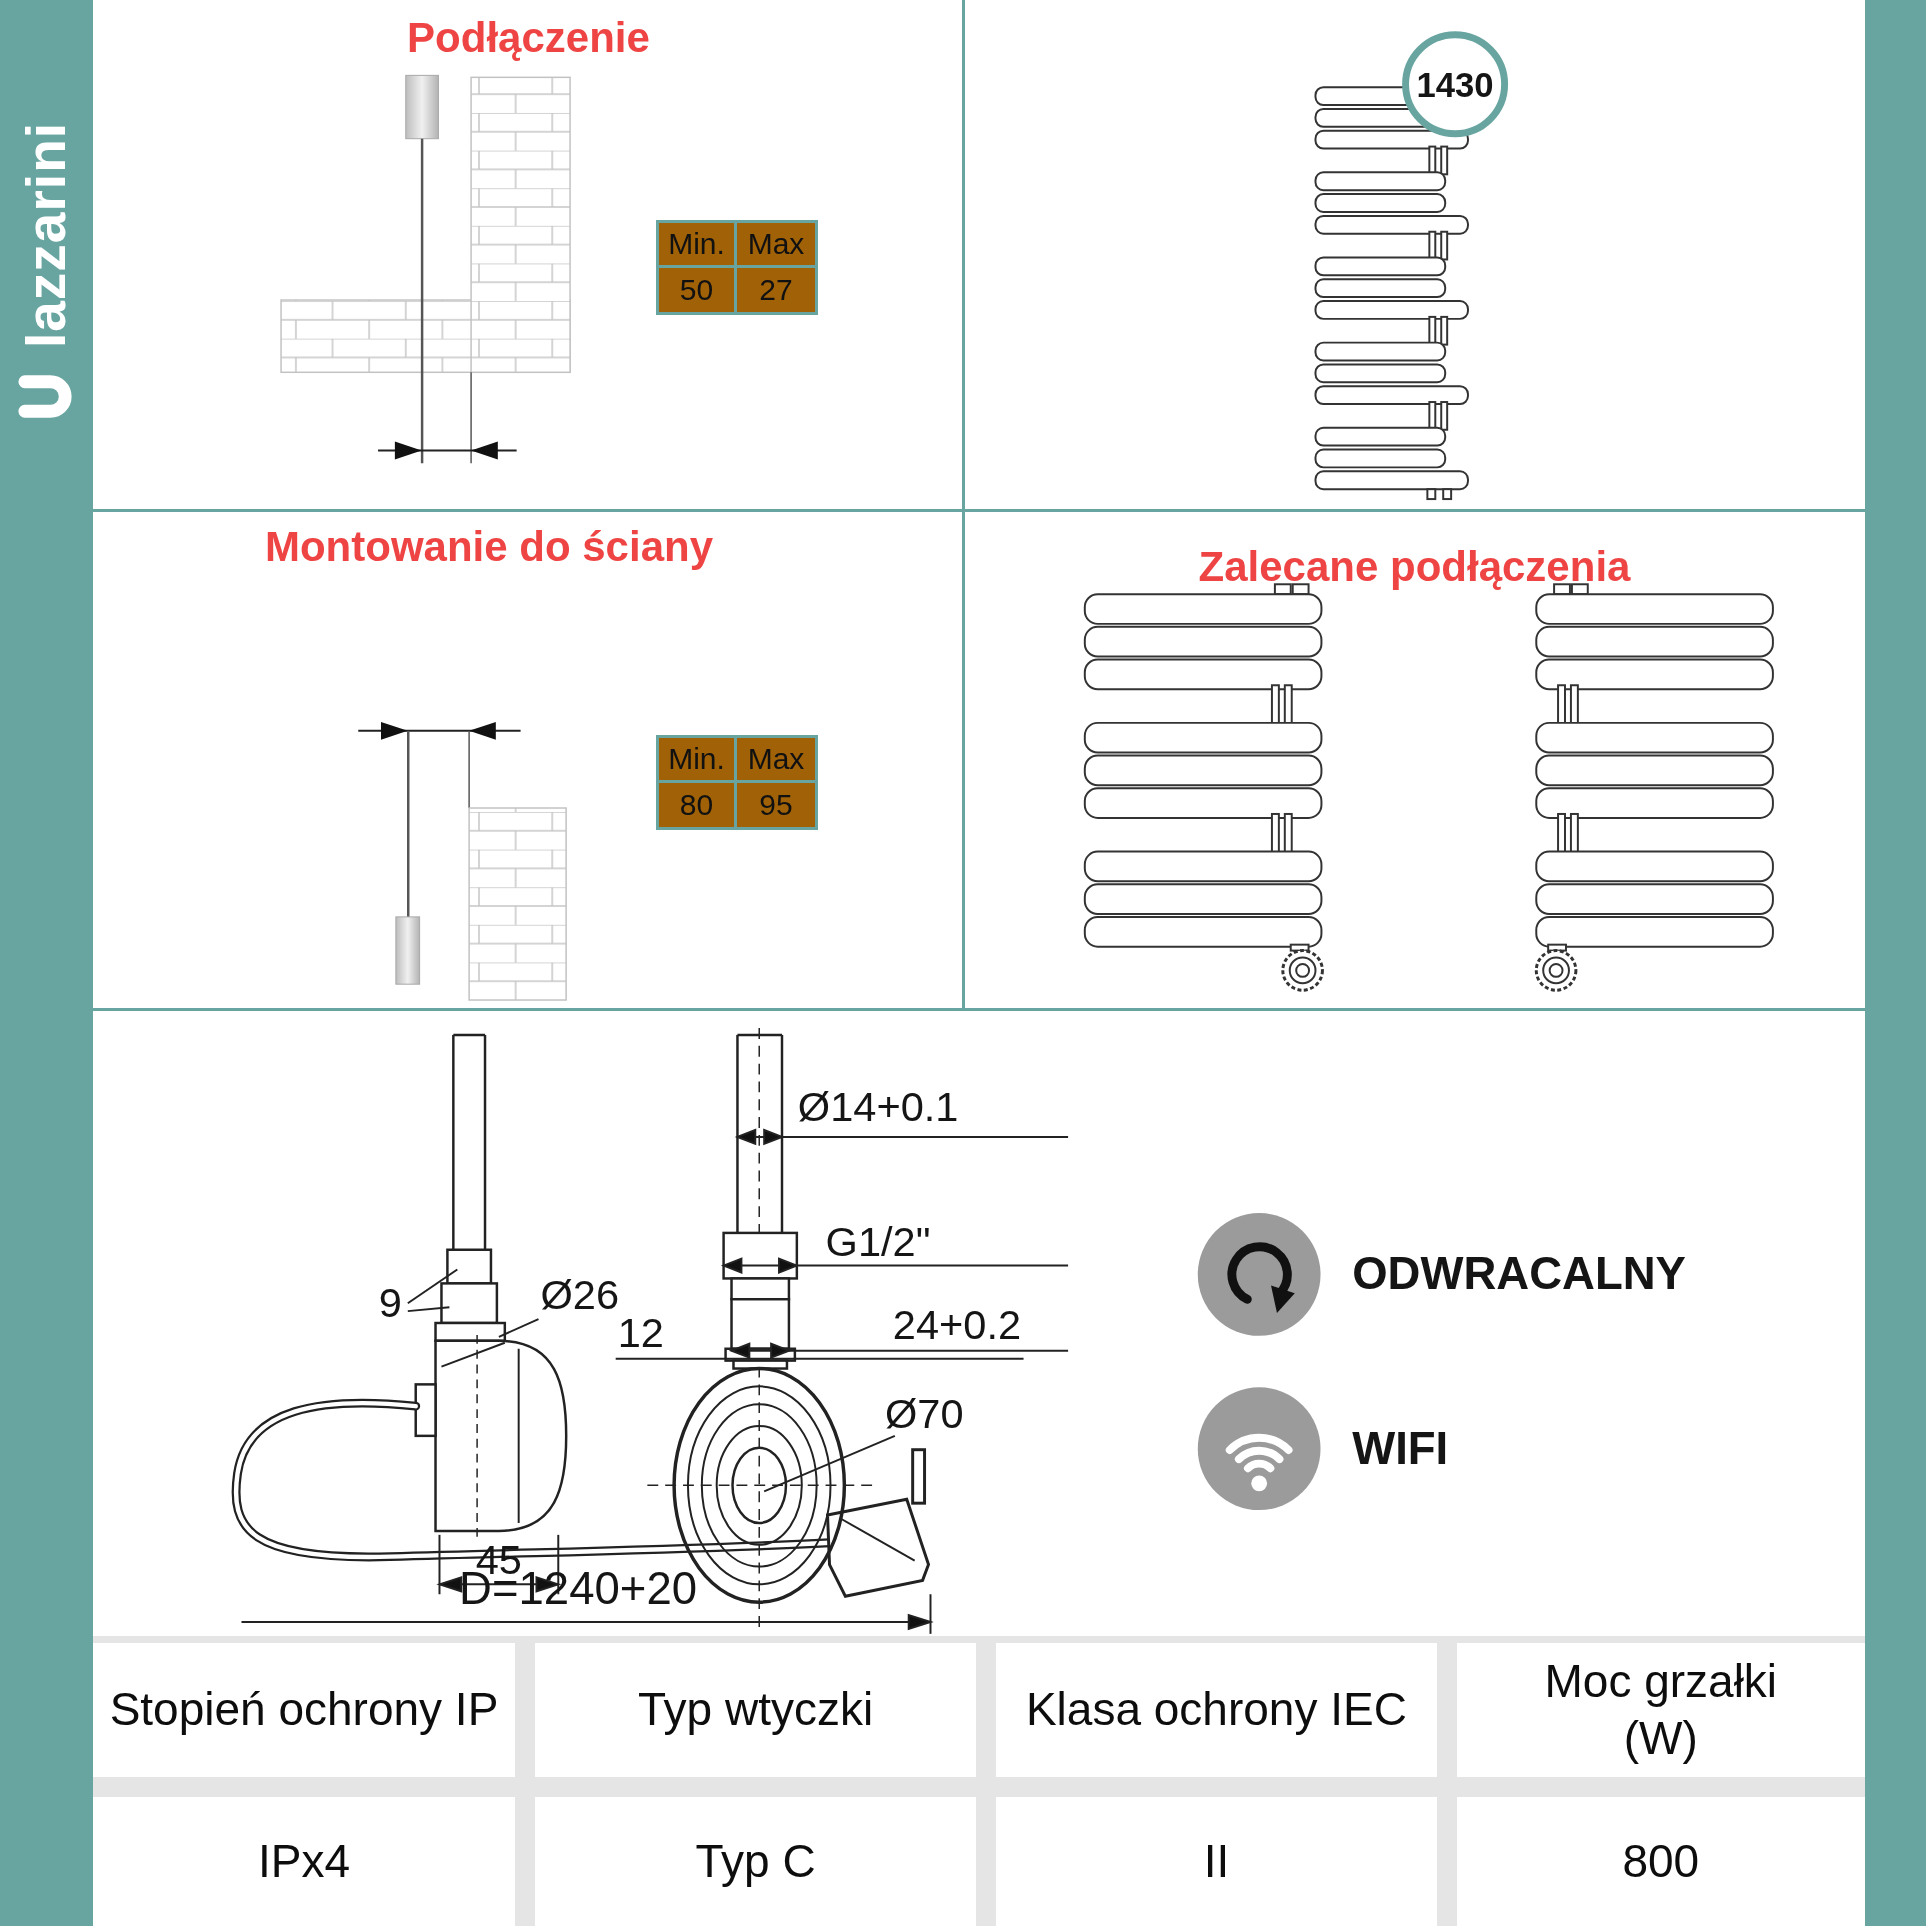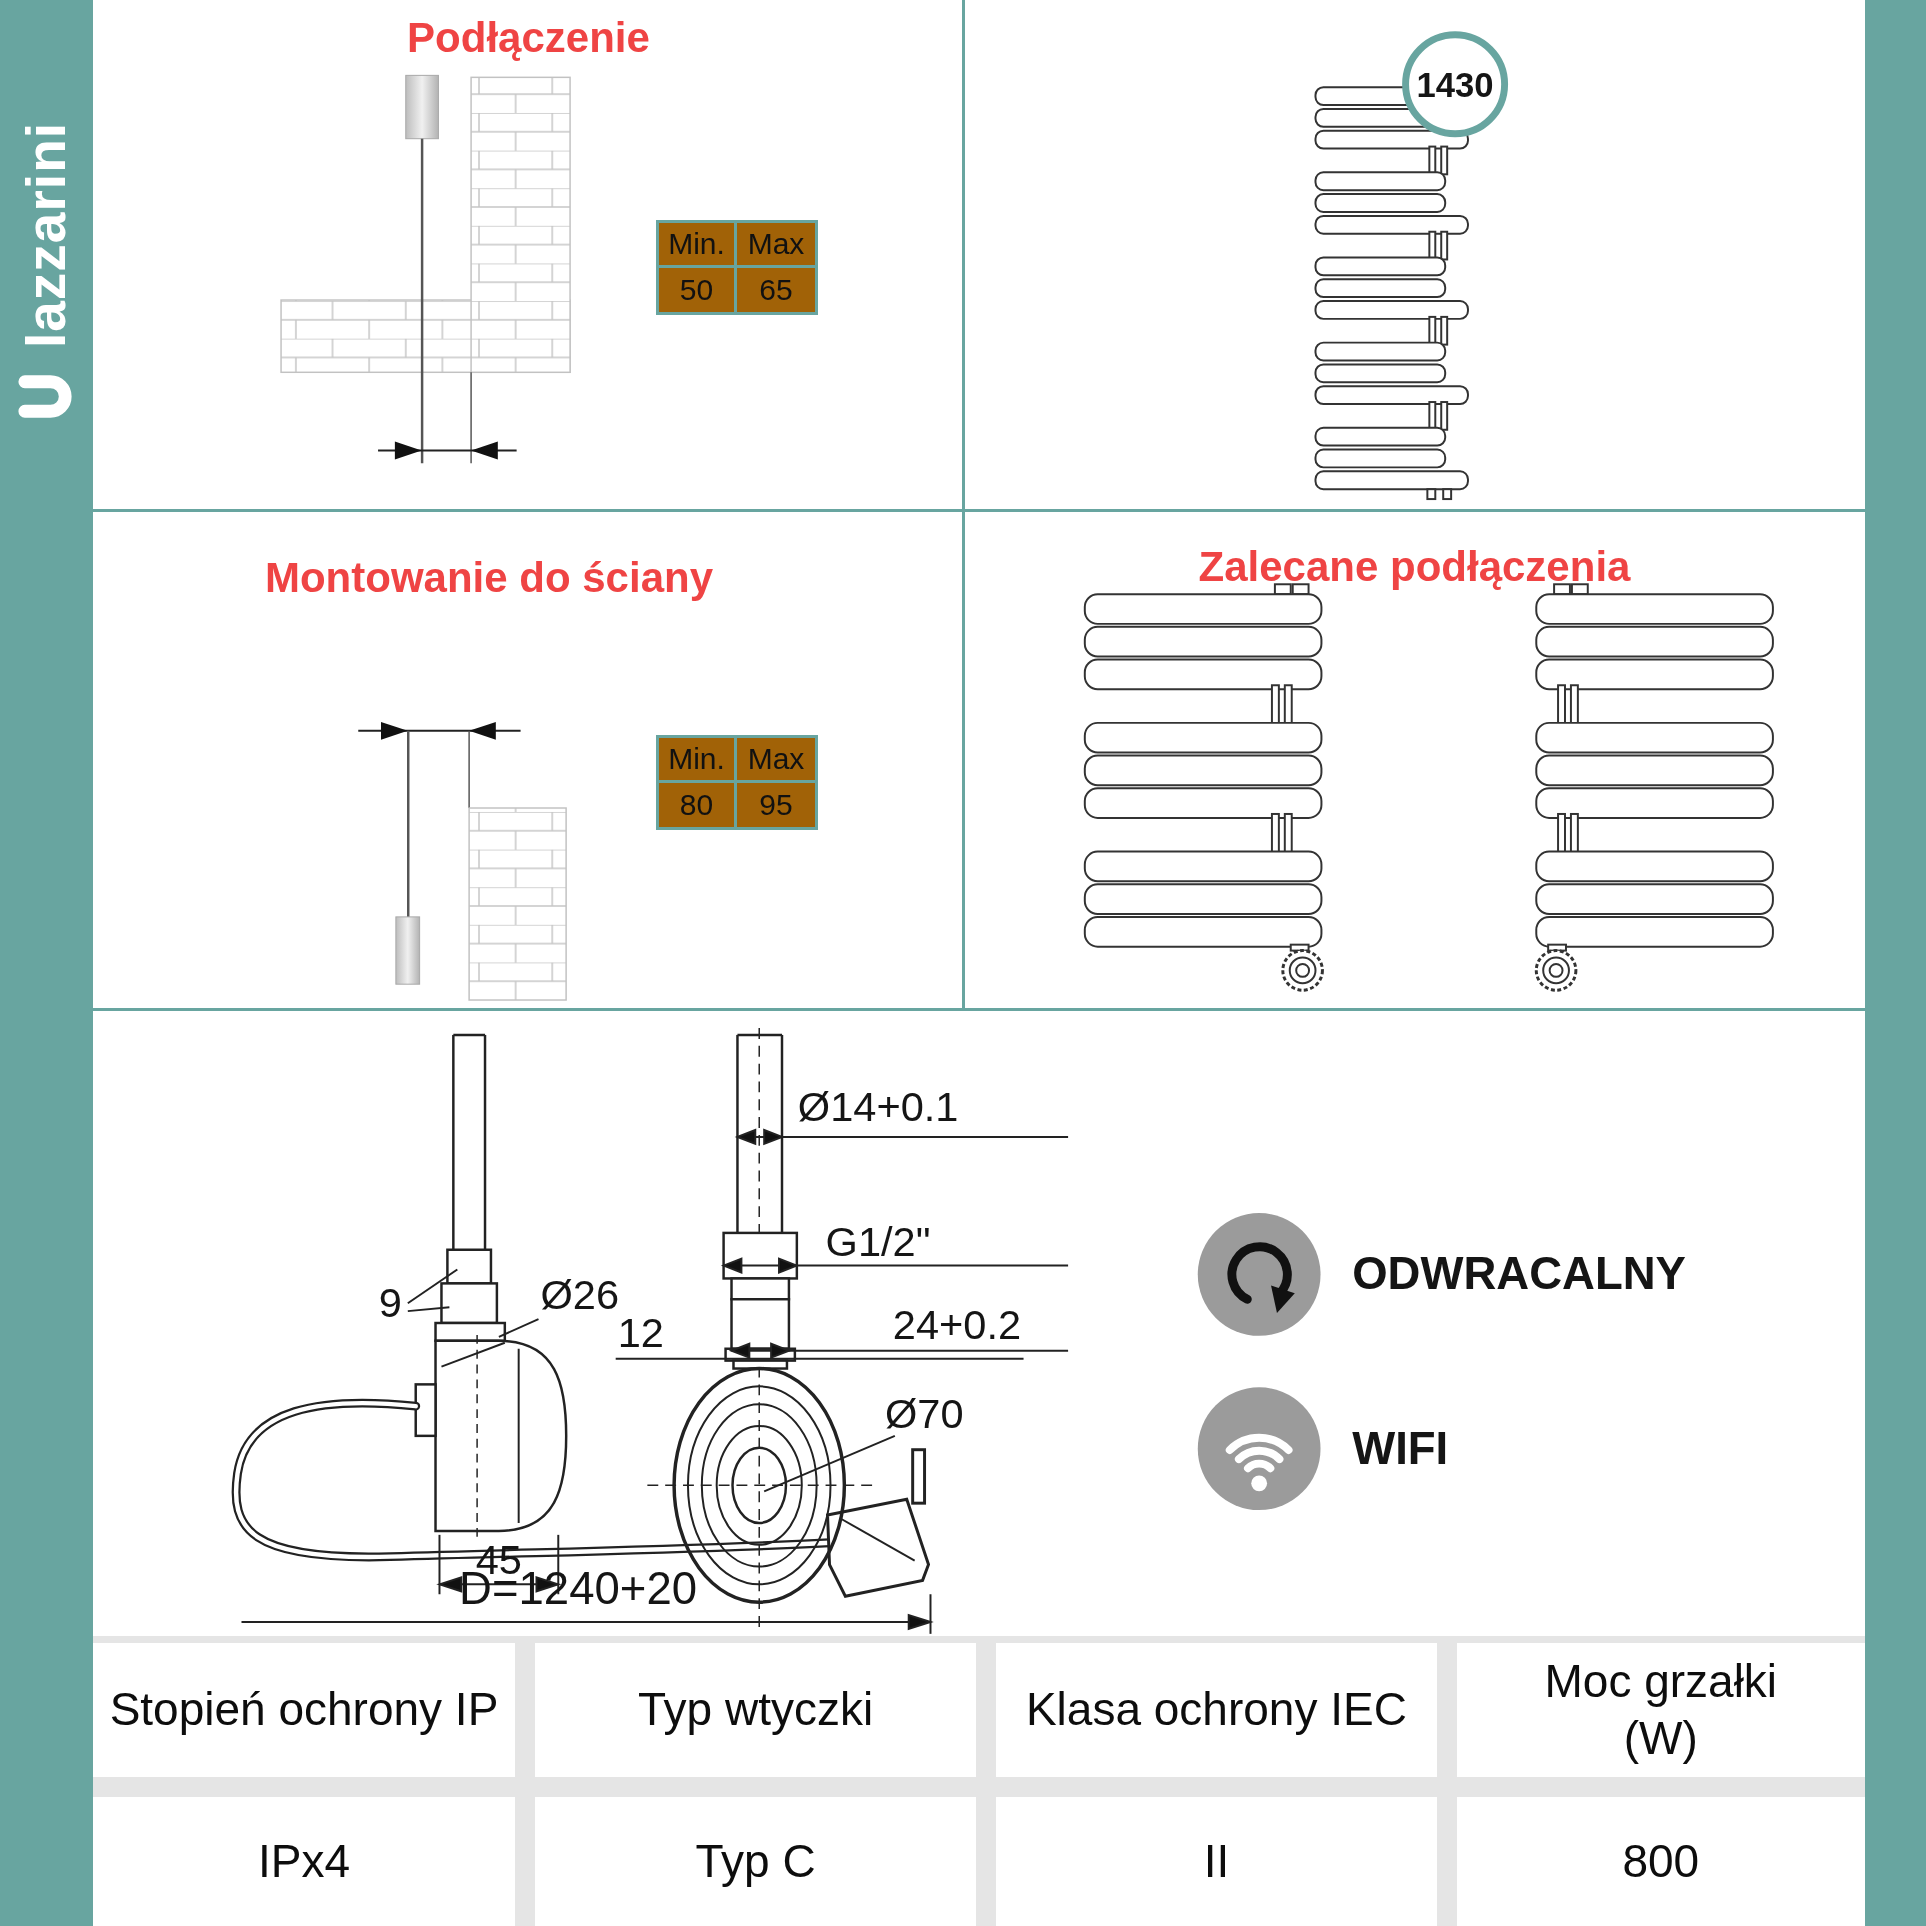--- a/index.html
+++ b/index.html
@@ -16,21 +16,21 @@
   .div-v{left:962px;top:0;width:3px;height:1011px;}
 
   
   .logo-text{position:absolute;left:14px;top:348px;transform:rotate(-90deg);transform-origin:left top;
              width:307px;font-size:55px;font-weight:bold;letter-spacing:1px;color:#fff;white-space:nowrap;}
   .logo-mark{position:absolute;left:13px;top:364px;}
 
   
   .qtitle{position:absolute;font-size:42px;font-weight:bold;color:#ef4444;text-align:center;}
   .qtitle-tl{left:93px;top:14px;width:871px;}
-  .qtitle-ml{left:93px;top:554px;width:792px;}
+  .qtitle-ml{left:93px;top:523px;width:792px;}
   .qtitle-mr{left:964px;top:523px;width:901px;margin-top:20px;}
 
   
   .minmax{position:absolute;width:156px;height:89px;border:3px solid #68a5a0;background:#a16207;
           display:grid;grid-template-columns:1fr 1fr;grid-template-rows:45px 1fr;
           font-size:30px;color:#111;}
   .minmax .cell{display:flex;align-items:center;justify-content:center;}
   .minmax .c1{border-right:3px solid #68a5a0;}
   .minmax .hd{border-bottom:3px solid #68a5a0;}
   .minmax-1{left:656px;top:220px;}
@@ -187,21 +187,21 @@
       <circle cx="598" cy="464" r="20" stroke-width="3" stroke-dasharray="4 2.5"></circle>
       <circle cx="598" cy="464" r="13"></circle>
         <circle cx="598" cy="464" r="6.5"></circle>
     </g>
   </svg>
 
   <div class="minmax minmax-1">
     <div class="cell c1 hd">Min.</div>
     <div class="cell hd">Max</div>
     <div class="cell c1">50</div>
-    <div class="cell">65</div>
+    <div class="cell">27</div>
   </div>
   <div class="minmax minmax-2">
     <div class="cell c1 hd">Min.</div>
     <div class="cell hd">Max</div>
     <div class="cell c1">80</div>
     <div class="cell">95</div>
   </div>
 
   <svg class="panel" style="left:93px;top:1010px;" width="1772" height="626" viewBox="0 0 1790 632">
 

